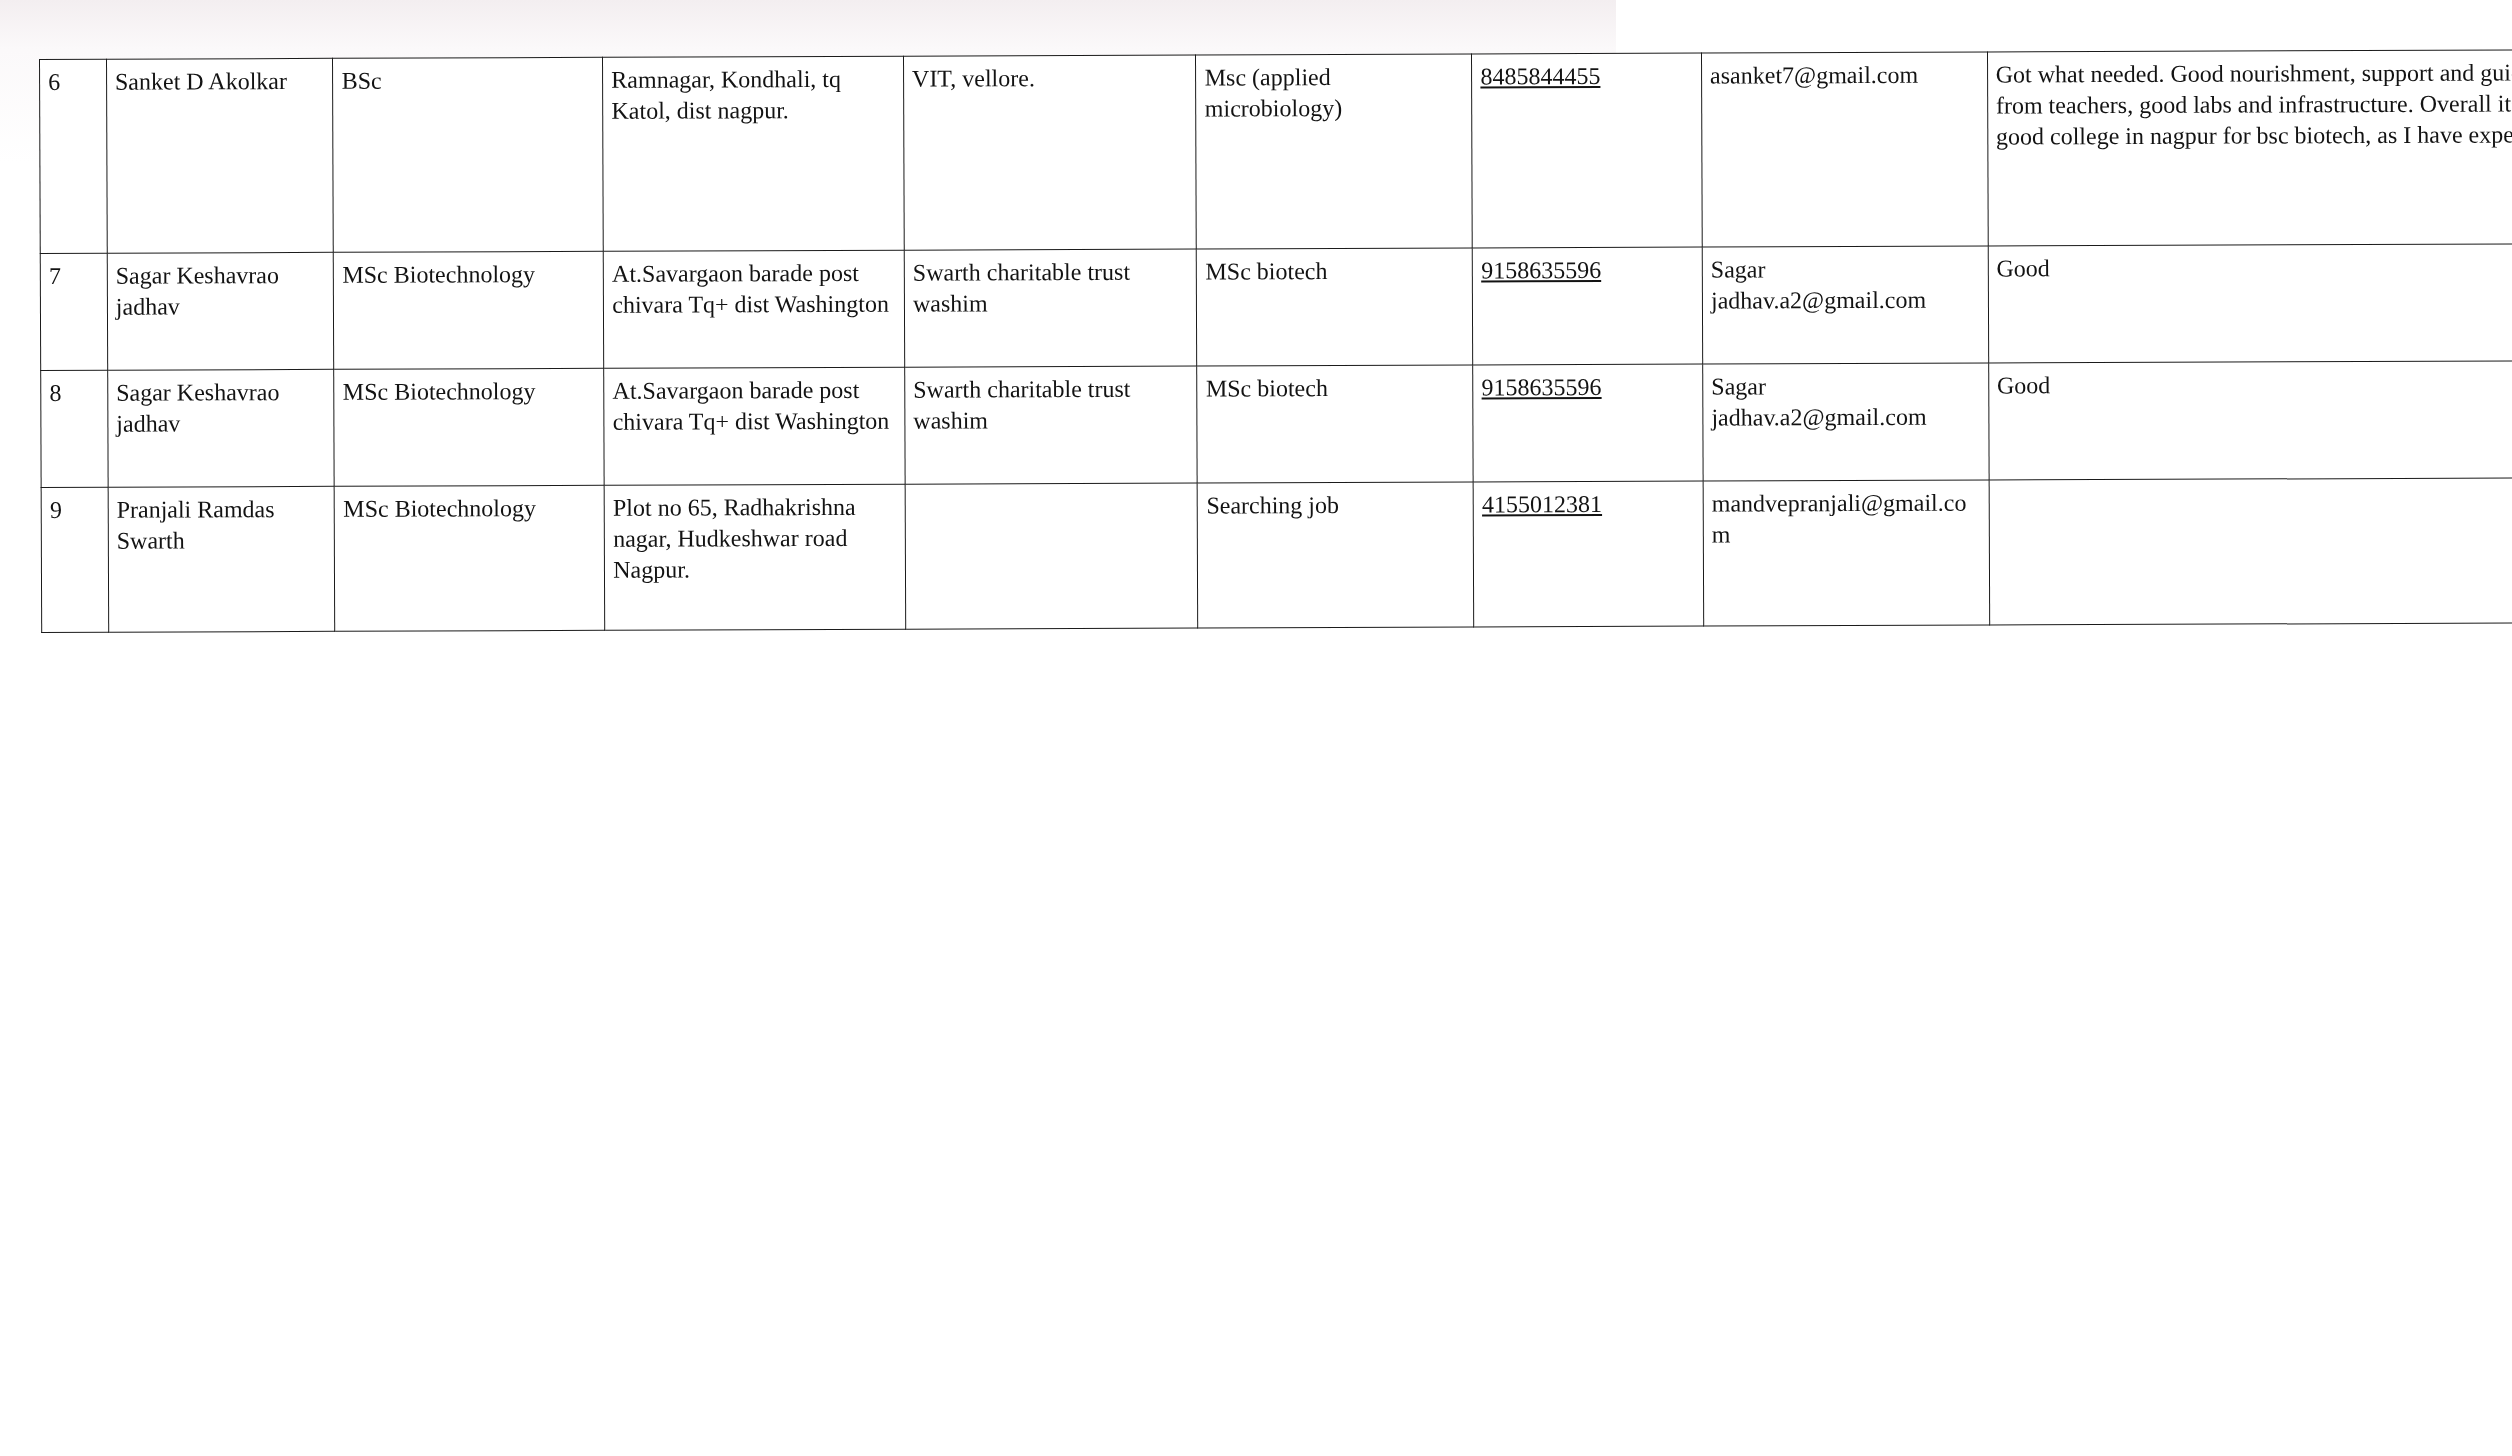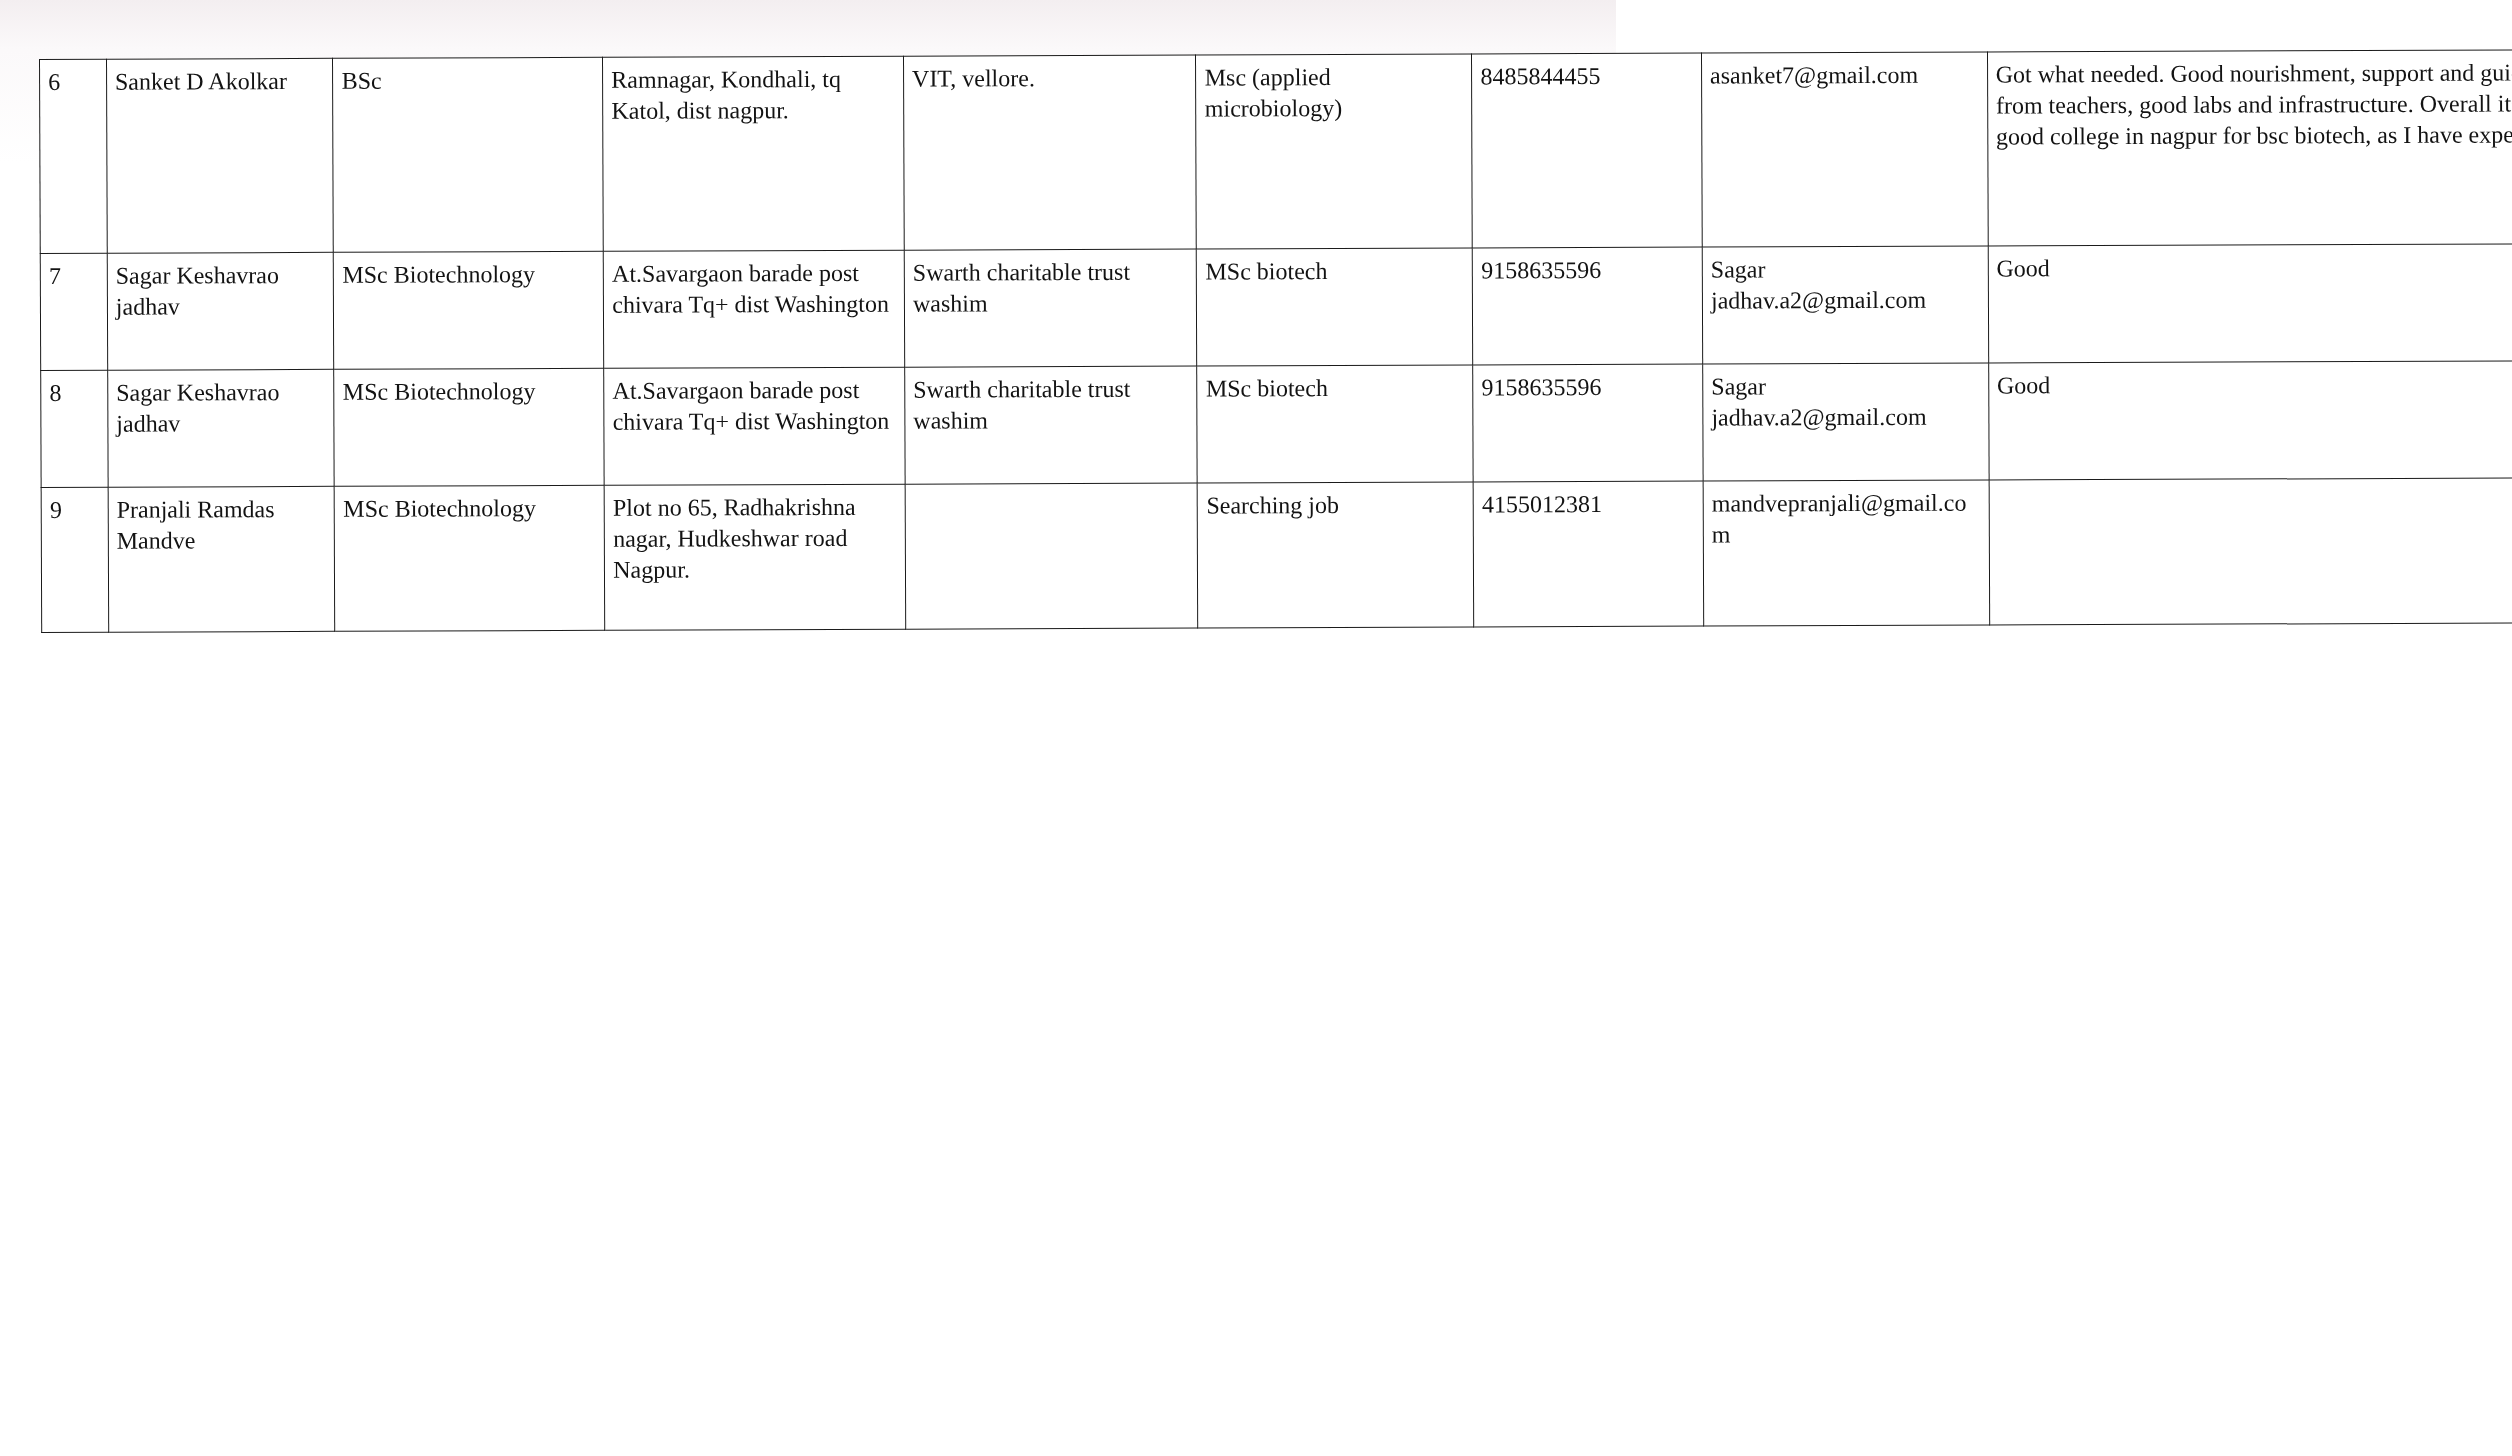--- a/index.html
+++ b/index.html
@@ -70,21 +70,21 @@
     word-wrap: break-word;
     overflow-wrap: break-word;
   }
 
   td.c-sr      { width: 51px;  padding-left: 6.5px; }
   td.c-name    { width: 211px; }
   td.c-qual    { width: 254px; }
   td.c-addr    { width: 285px; }
   td.c-org     { width: 277px; }
   td.c-status  { width: 260px; }
-  td.c-phone   { width: 214px; }
+  td.c-phone   { width: 214px; text-decoration: underline; }
   td.c-email   { width: 270px; }
   td.c-remark  { width: 609px; }
 
   .row-6 td { height: 180px; }
   .row-7 td { height: 103px; }
   .row-8 td { height: 103px; }
   .row-9 td { height: 131px; }
 
   .vmid { vertical-align: middle; }
   .vtop { vertical-align: top; }
@@ -137,21 +137,21 @@
           <td class="c-addr vmid">At.Savargaon barade post chivara Tq+ dist Washington</td>
           <td class="c-org vmid">Swarth charitable trust washim</td>
           <td class="c-status vmid">MSc biotech</td>
           <td class="c-phone vmid">9158635596</td>
           <td class="c-email vmid">Sagar jadhav.a2@gmail.com</td>
           <td class="c-remark vmid">Good</td>
         </tr>
 
         <tr class="row-9">
           <td class="c-sr vmid">9</td>
-          <td class="c-name vmid">Pranjali Ramdas Mandve</td>
+          <td class="c-name vmid">Pranjali Ramdas Swarth</td>
           <td class="c-qual vmid">MSc Biotechnology</td>
           <td class="c-addr vtop">Plot no 65, Radhakrishna nagar, Hudkeshwar road Nagpur.</td>
           <td class="c-org vmid"></td>
           <td class="c-status vmid">Searching job</td>
           <td class="c-phone vmid">4155012381</td>
           <td class="c-email vmid">mandvepranjali@gmail.com</td>
           <td class="c-remark vmid"></td>
         </tr>
 
       </tbody>

